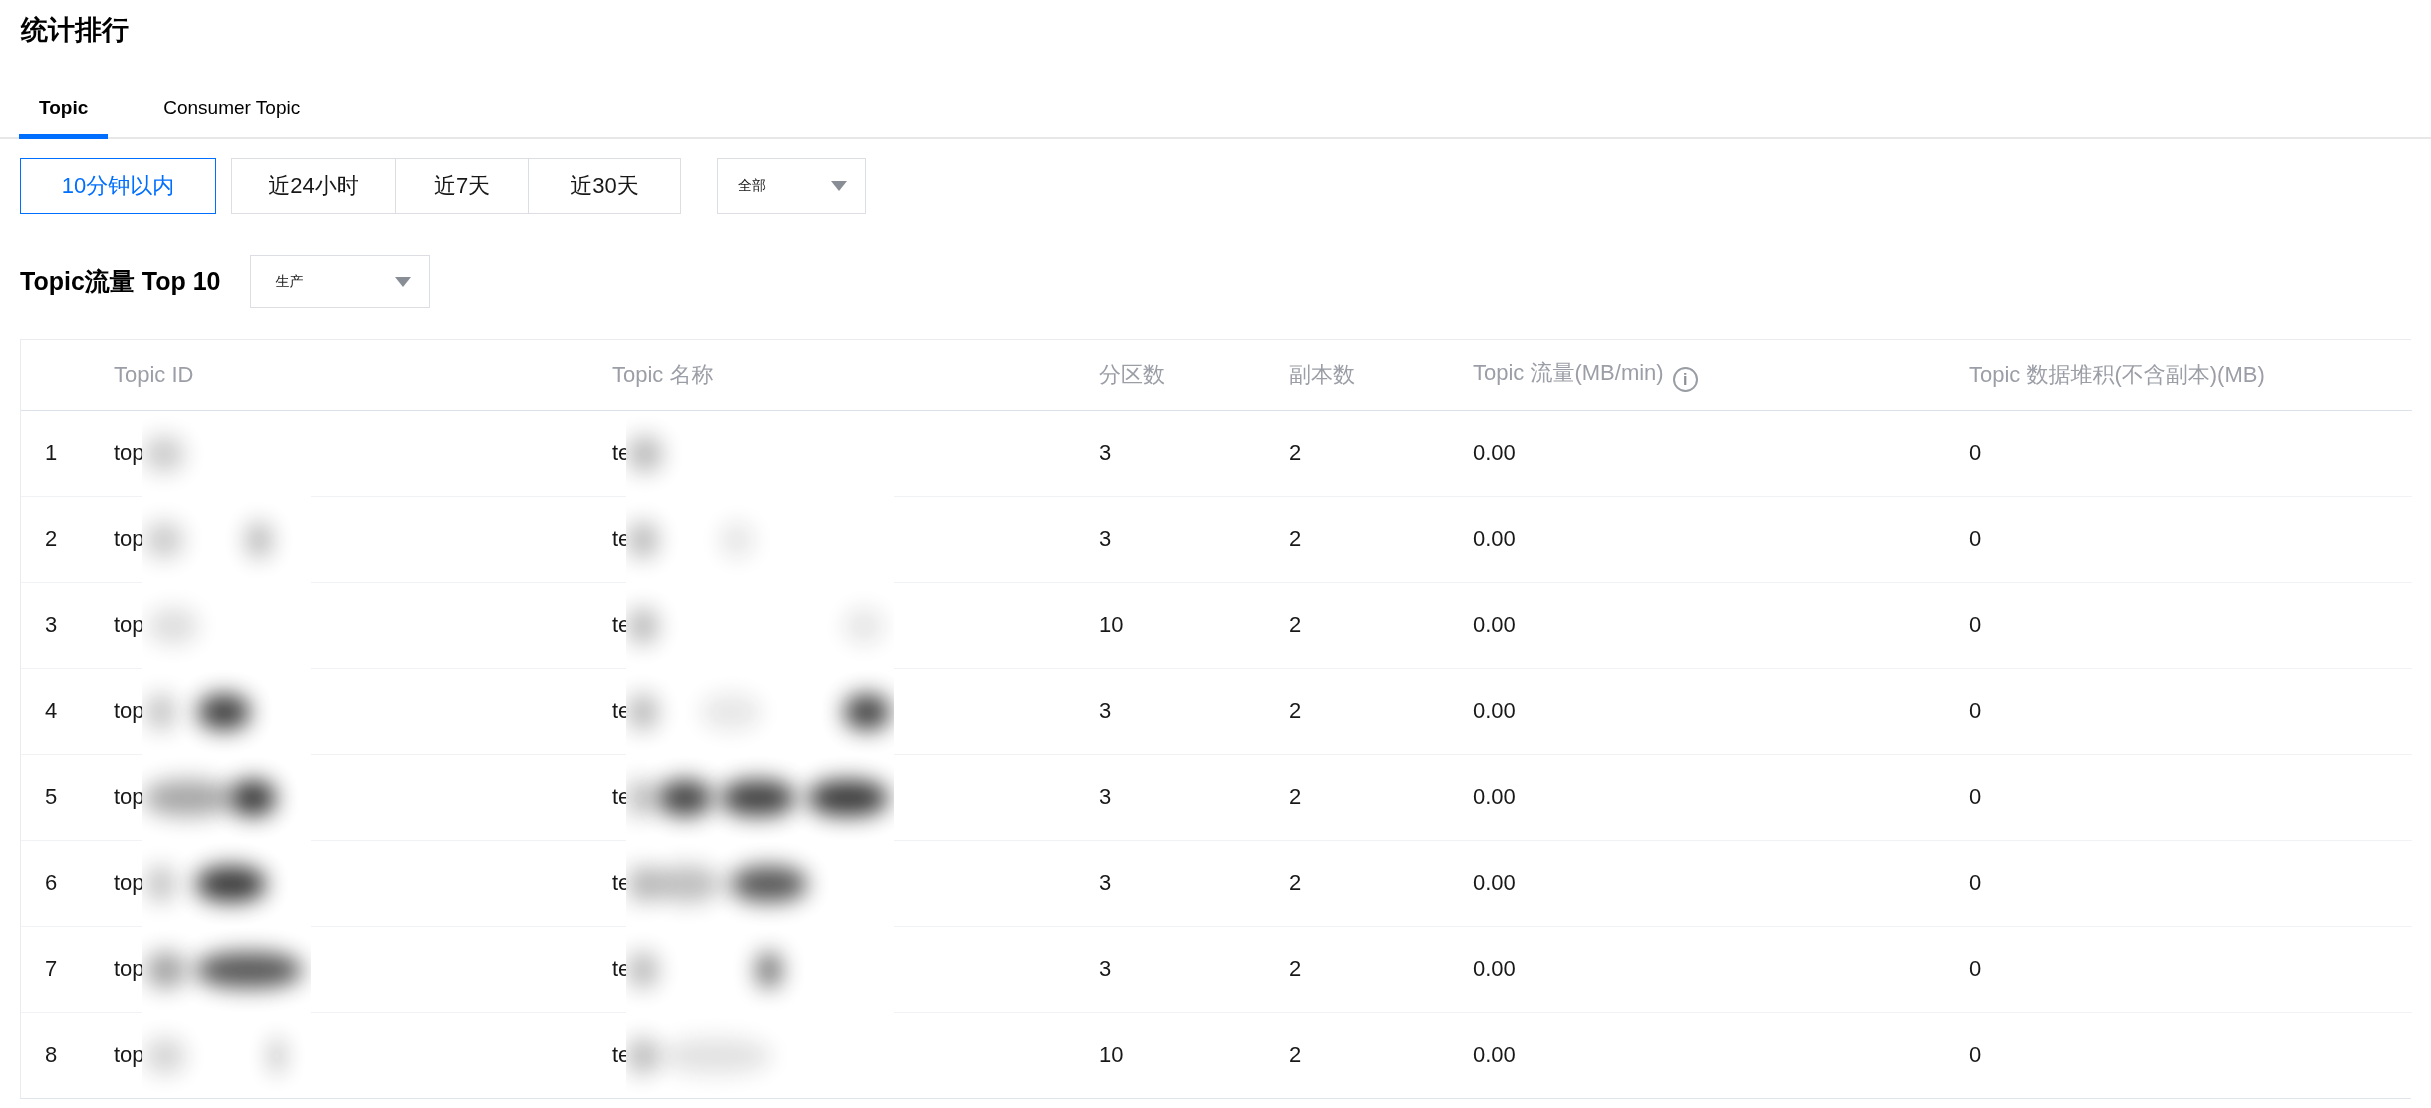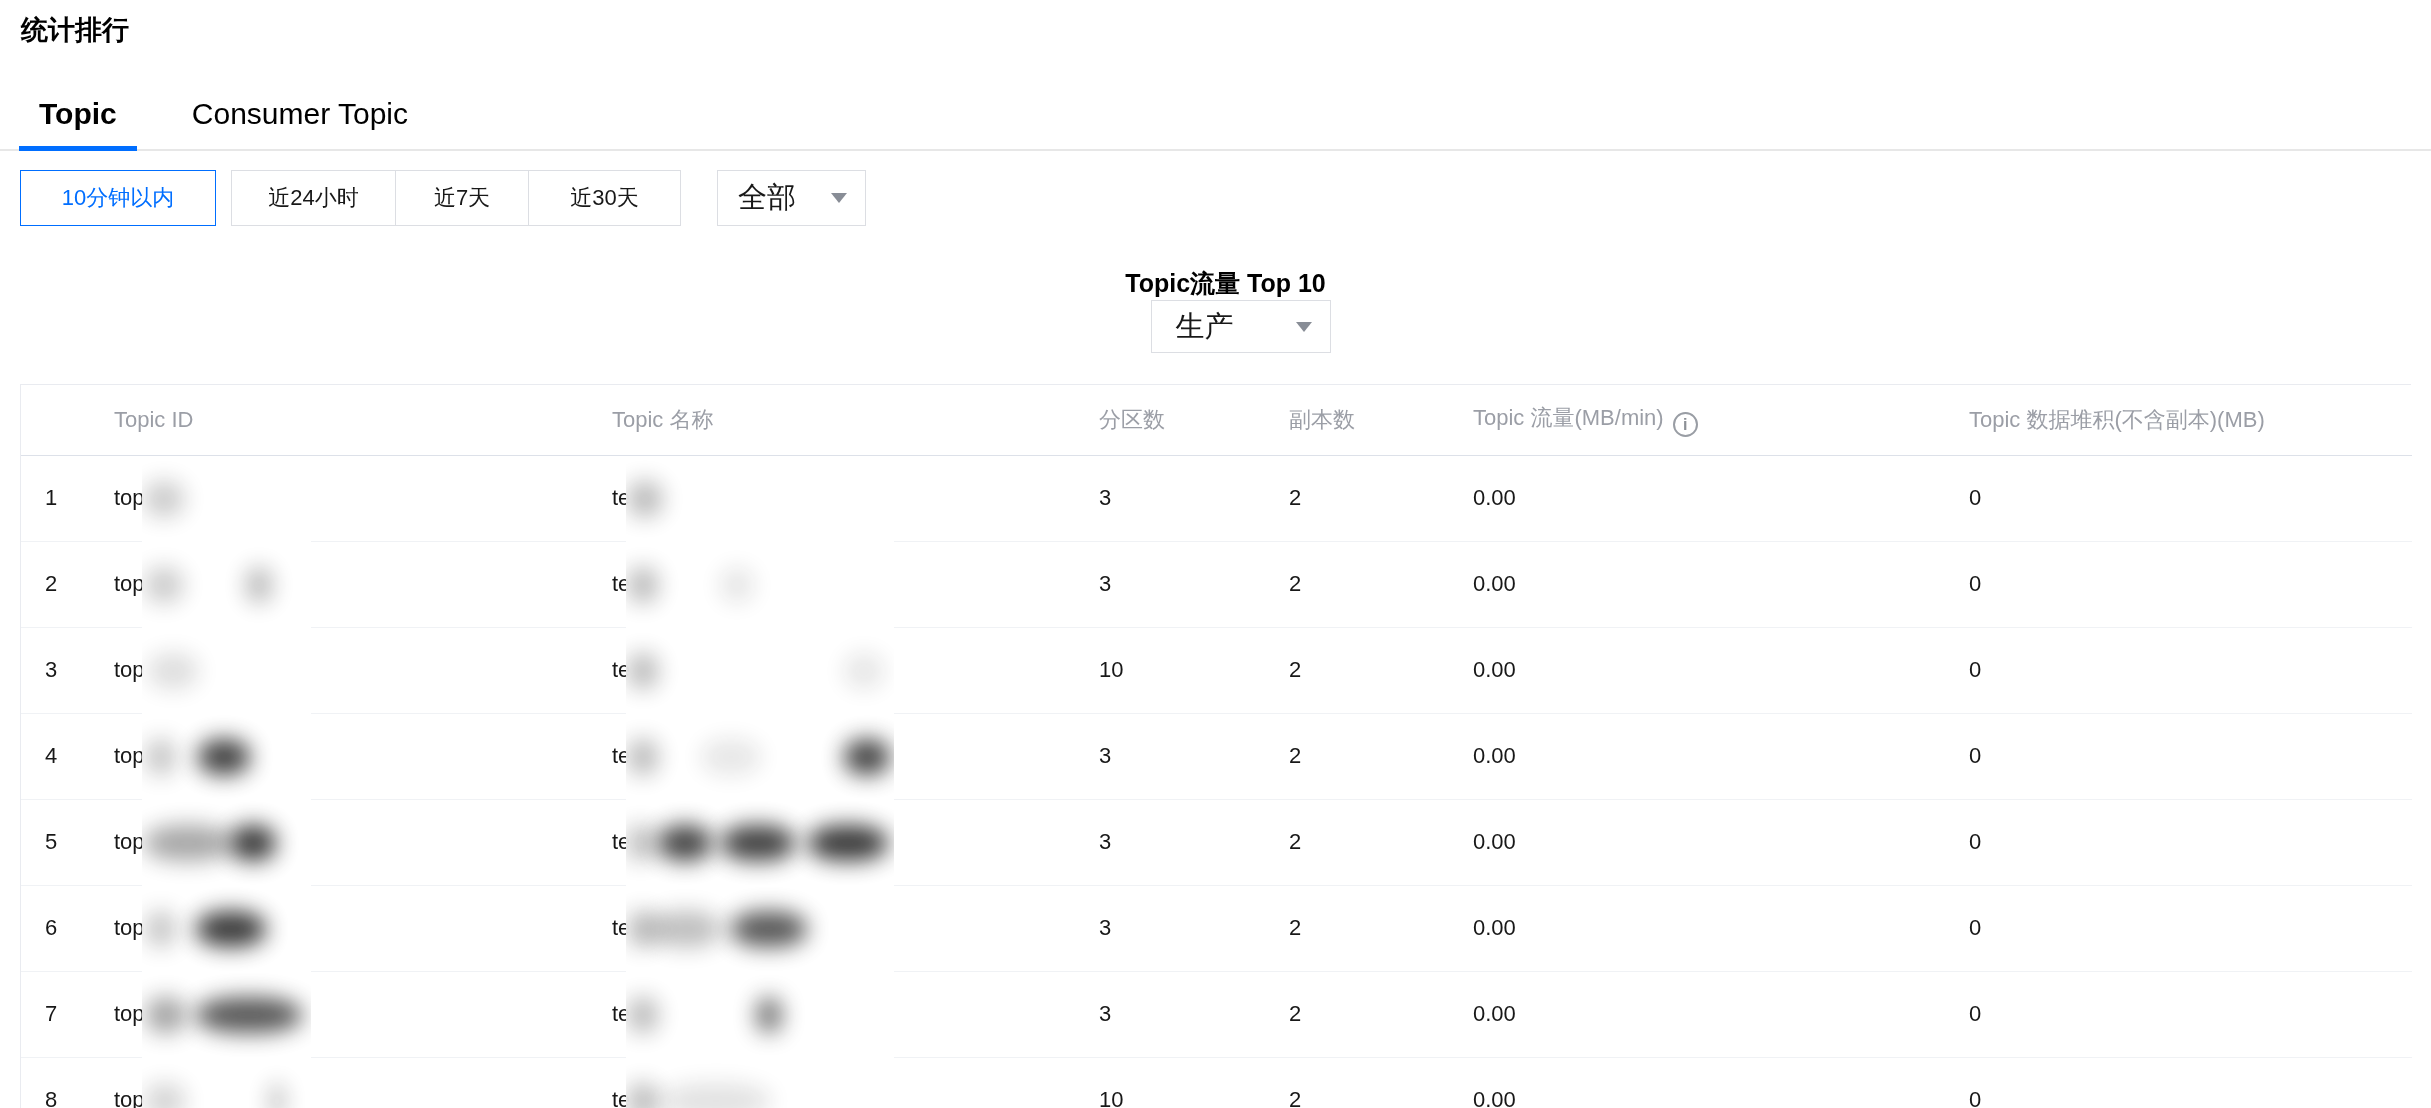--- a/index.html
+++ b/index.html
@@ -11,21 +11,21 @@
   }
   .page-title {
     margin:12px 0 0 21px; font-size:27px; font-weight:bold; color:#000;
   }
   
   .tabs {
     margin-top:47px; border-bottom:2px solid #e7e7e7; padding-left:19px;
     display:flex; align-items:flex-end;
   }
   .tab {
-    font-size:30px; color:#000; padding:0 20px 15px 20px; cursor:pointer;
+    font-size:19px; color:#000; padding:0 20px 15px 20px; cursor:pointer;
     position:relative; bottom:-2px; border-bottom:5px solid transparent;
   }
   .tab.active { font-weight:bold; border-bottom-color:#006eff; }
   .tab + .tab { margin-left:35px; }
   
   .filter-bar { margin:19px 0 0 20px; display:flex; align-items:flex-end; }
   .seg-group { display:flex; }
   .seg {
     height:56px; border:1px solid #dcdee3; background:#fff; margin-left:-1px;
     display:flex; align-items:center; justify-content:center;
@@ -35,27 +35,27 @@
   .seg.selected { border-color:#006eff; color:#006eff; z-index:2; position:relative; }
   .seg.w1 { width:196px; } .seg.w2 { width:165px;margin-left:15px; } .seg.w3 { width:134px; } .seg.w4 { width:153px; }
   .seg.date-seg { width:566px; justify-content:space-between; padding:0 22px 0 26px; cursor:pointer; }
   .date-text { font-size:22px; color:#181818; letter-spacing:0.2px; }
   .cal-icon { width:27px; height:27px; display:inline-block; flex:0 0 auto; margin-left:18px; }
   .select-box {
     height:56px; border:1px solid #dcdee3; background:#fff; display:flex;
     align-items:center; justify-content:space-between; cursor:pointer;
   }
   .scope-select { width:149px; margin-left:36px; padding:0 18px 0 20px; }
-  .select-value { font-size:29px; color:#181818; }
+  .select-value { font-size:14px; color:#181818; }
   .caret {
     width:0; height:0; border-left:8px solid transparent; border-right:8px solid transparent;
     border-top:10px solid #888d96; flex:0 0 auto;
   }
   
-  .section-head { margin:41px 0 0 20px; display:flex; align-items:center;flex-direction:column; }
+  .section-head { margin:41px 0 0 20px; display:flex; align-items:center; }
   .section-title { font-size:25px; font-weight:bold; color:#000; }
   .metric-select { width:180px; height:53px; margin-left:30px; padding:0 18px 0 24px; }
   
   .table-wrap {
     position:relative; margin:31px 0 0 20px; width:2391px;
     border:1px solid #e9ebf0; border-bottom:1px solid #dfe3ea; background:#fff;
   }
   table { width:100%; border-collapse:collapse; table-layout:fixed; }
   th {
     height:70px; font-size:22px; font-weight:normal; color:#9b9ea6;

